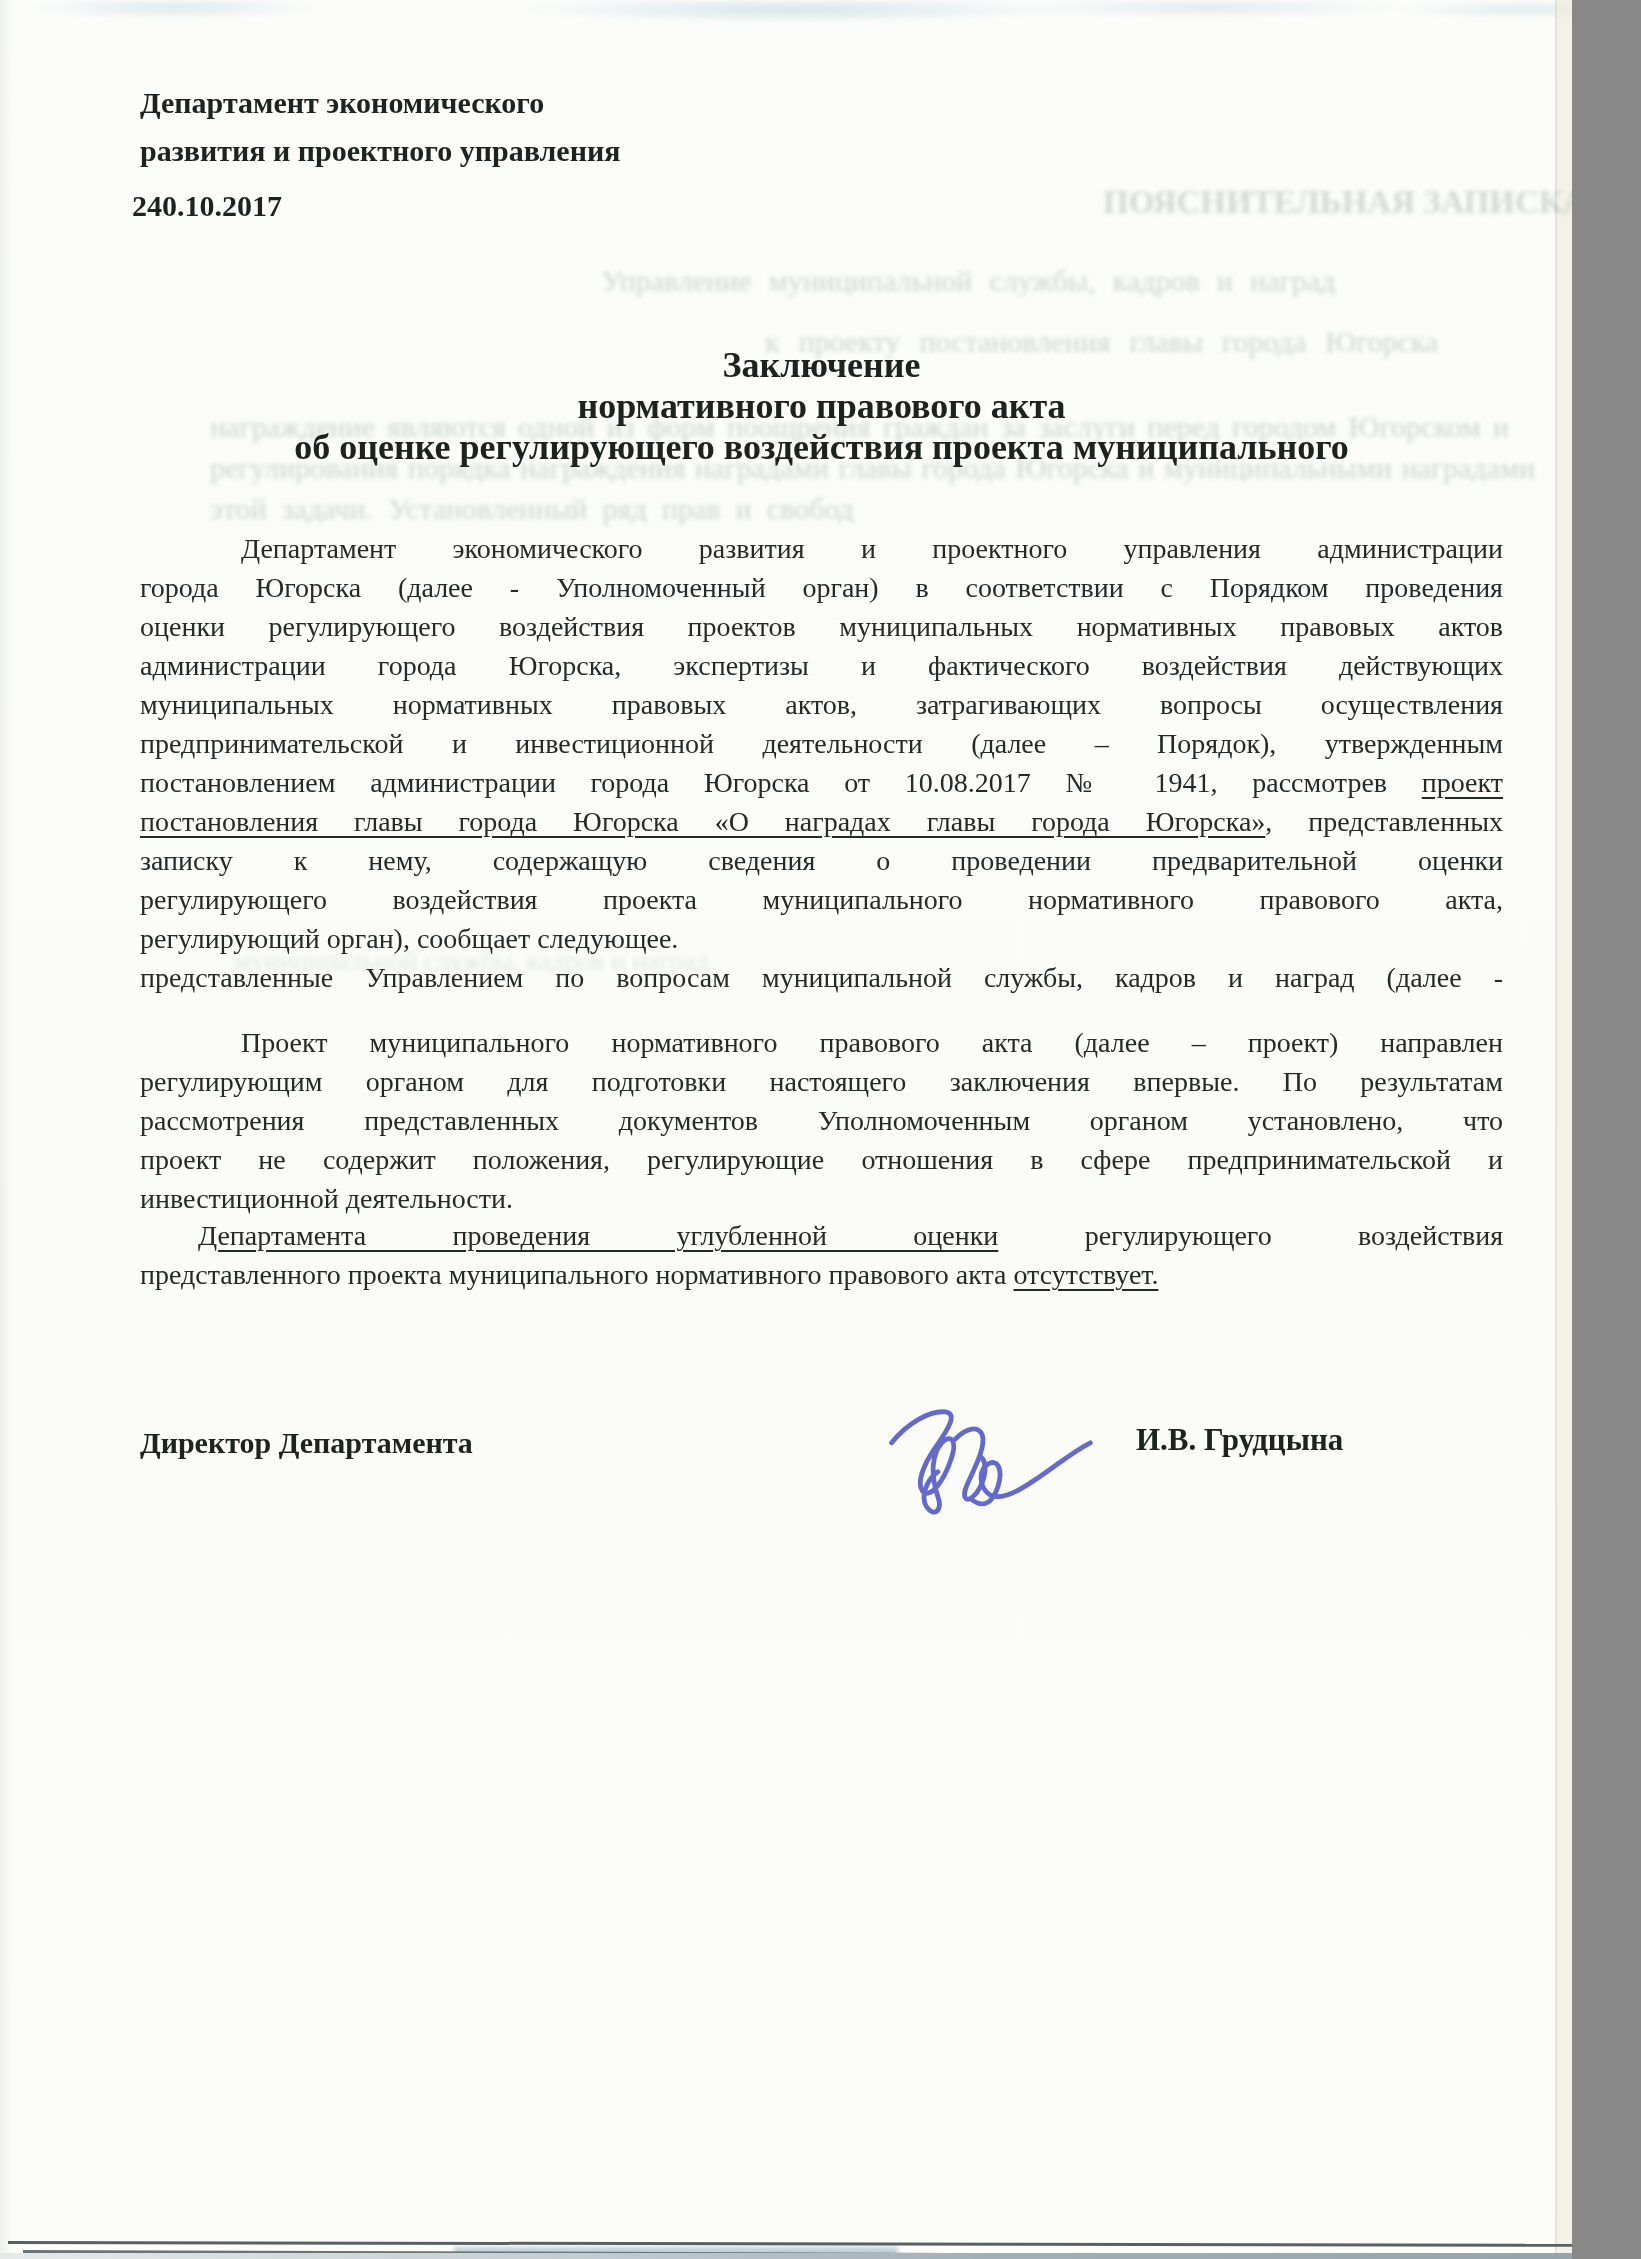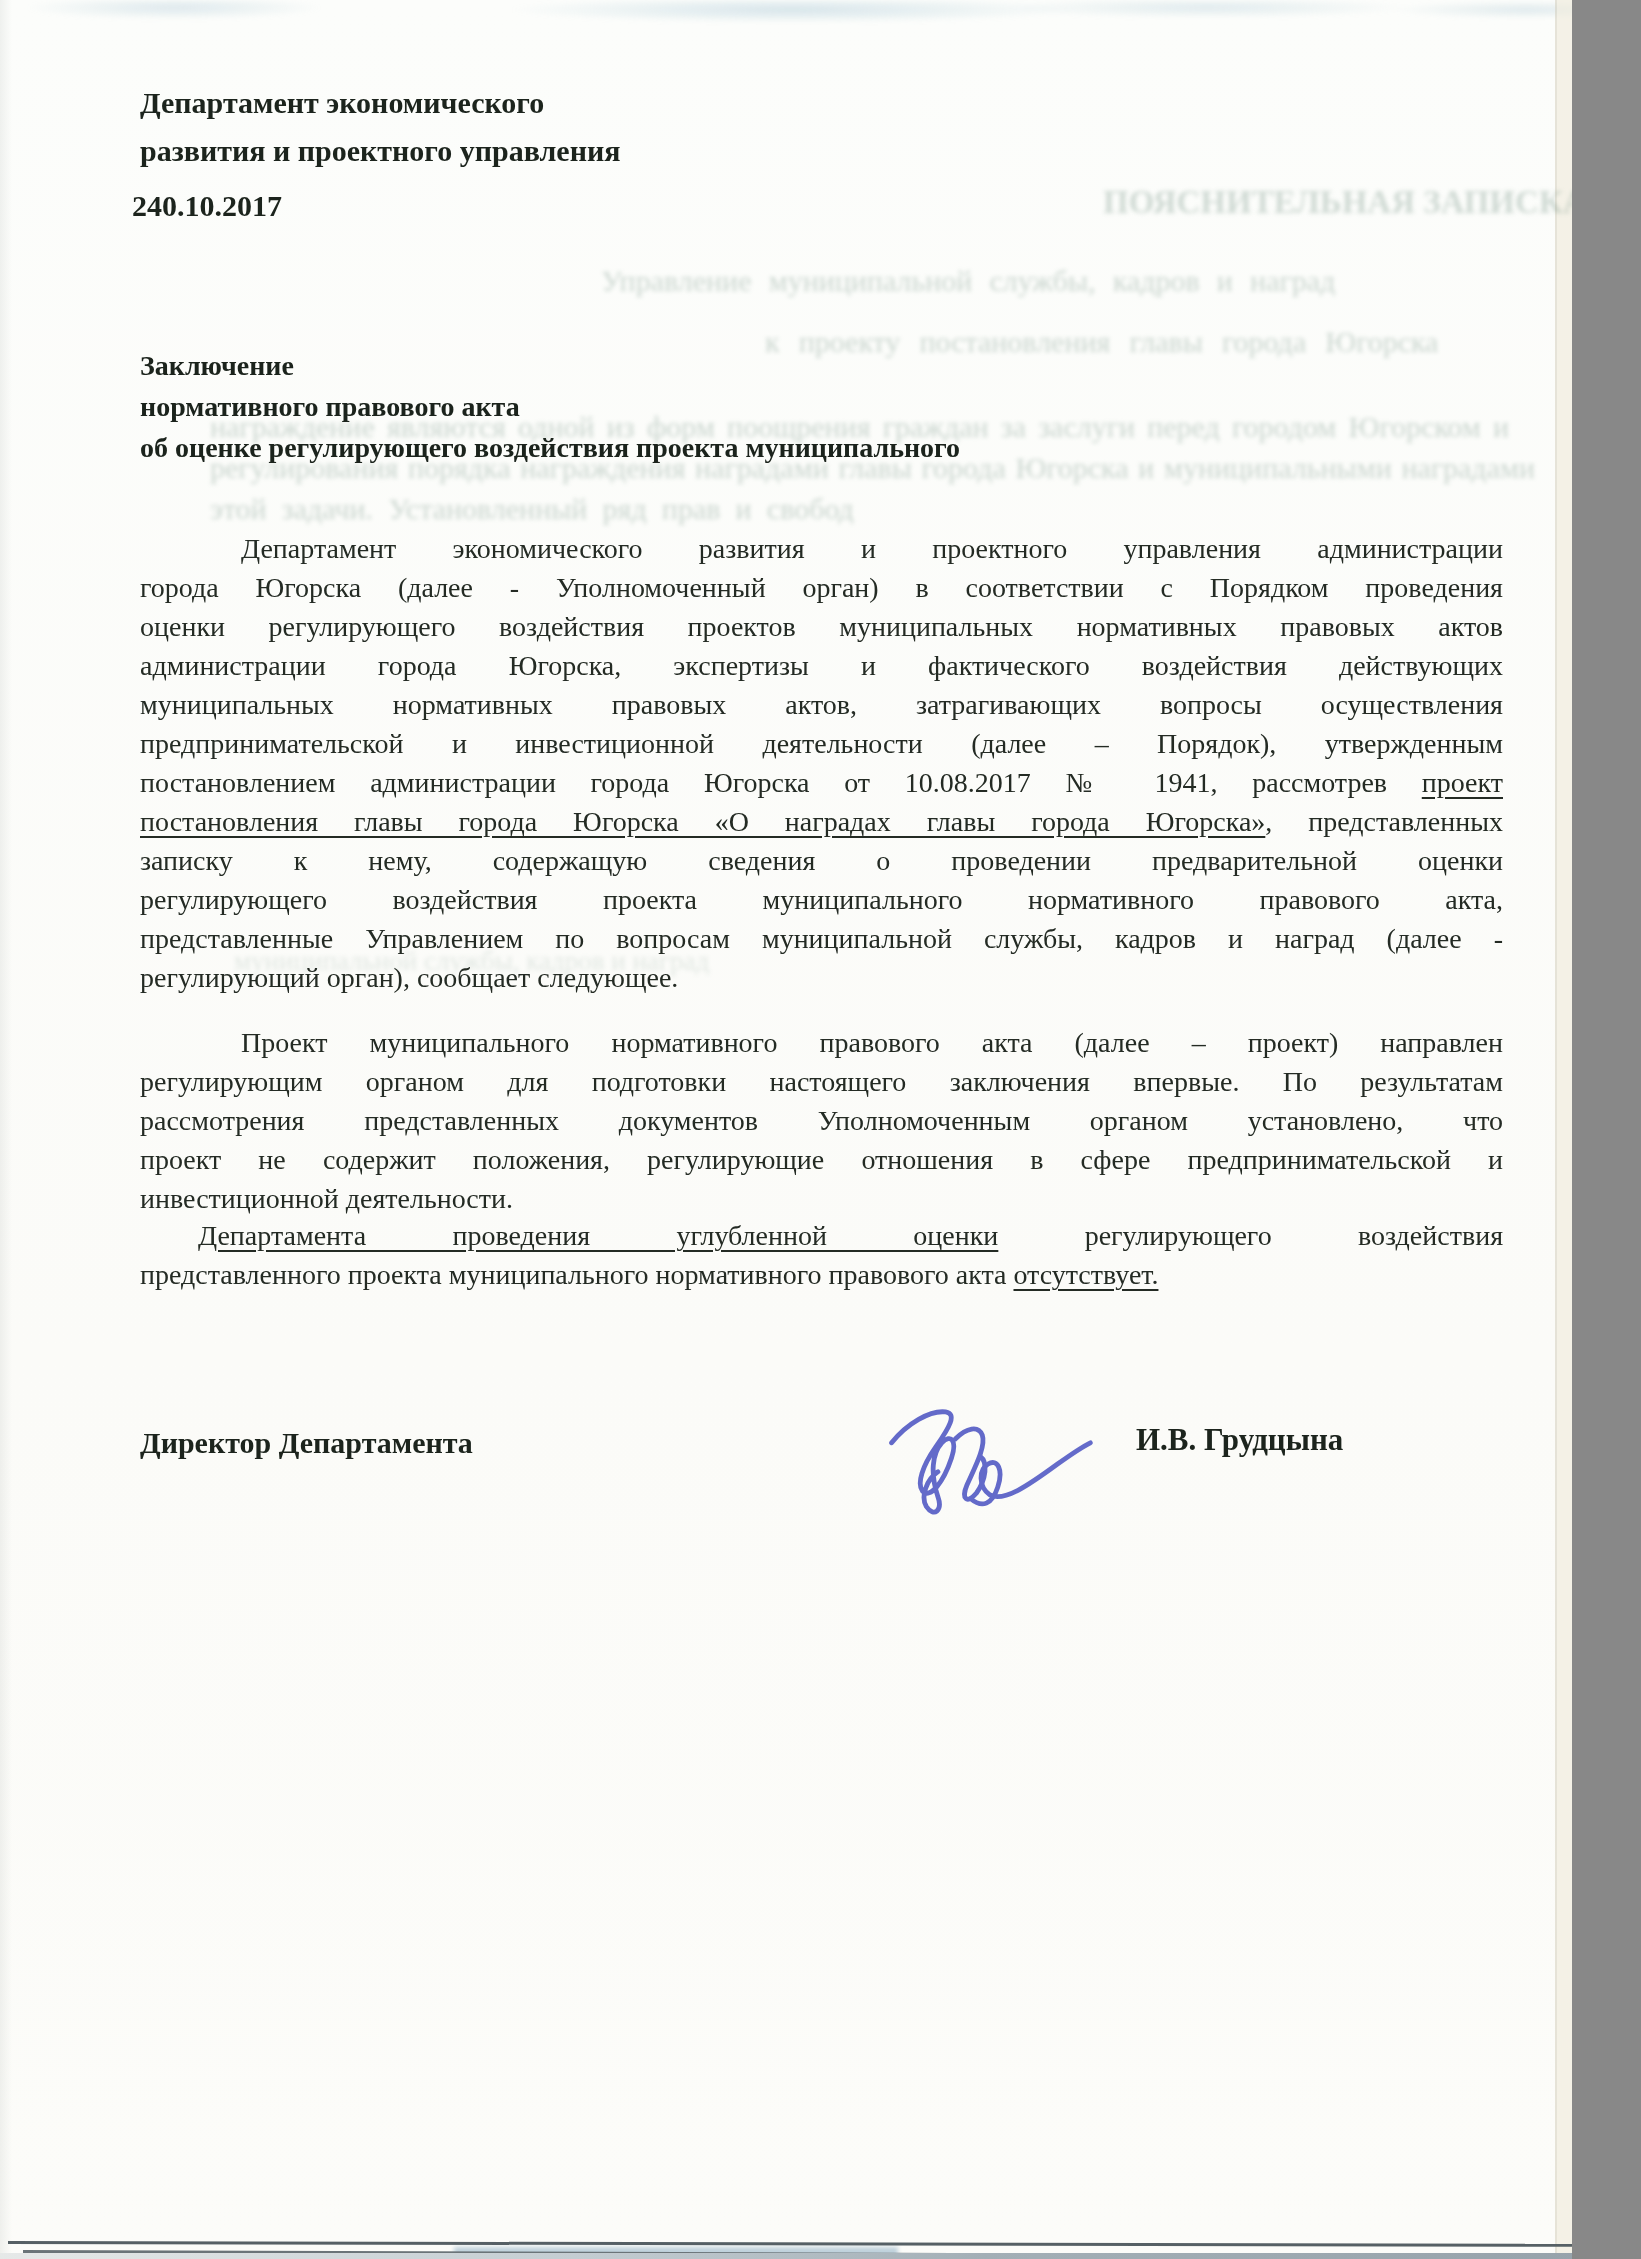--- a/index.html
+++ b/index.html
@@ -45,22 +45,22 @@
   .g3{left:765px;top:324px;width:879px;word-spacing:11.6px;overflow:hidden;}
   .g4{left:210px;top:409px;width:1299px;}
   .g5{left:210px;top:450px;width:1325px;}
   .g6{left:210px;top:491px;width:869px;word-spacing:7.7px;overflow:hidden;}
   .g7{left:234px;top:944px;width:502px;opacity:.22;font-size:27px;}
   
   .org{position:absolute;left:140px;top:79px;font-weight:bold;font-size:30px;
     line-height:48px;color:#1c241d;}
   .doc-date{position:absolute;left:132px;top:189px;font-weight:bold;font-size:30px;color:#1c241d;}
   
-  .title{position:absolute;left:140px;top:345px;width:1363px;text-align:left;
-    font-weight:bold;font-size:28px;line-height:41px;color:#1b231c;}
+  .title{position:absolute;left:140px;top:345px;width:1363px;text-align:center;
+    font-weight:bold;font-size:36px;line-height:41px;color:#1b231c;}
   
   .body-abs{position:absolute;left:140px;top:529px;width:1363px;font-size:28px;}
   .para{position:absolute;left:0;width:1363px;}
   .p1{top:0;}
   .p2{top:494px;}
   .p3{top:687px;}
   .bline{height:39px;line-height:39px;overflow:hidden;}
   .bline.just{text-align:justify;}
   .bline.just::after{content:"";display:inline-block;width:100%;height:0;}
   .u{text-decoration:underline;text-decoration-thickness:1.9px;text-underline-offset:4.8px;margin-top:19px;}
@@ -106,22 +106,22 @@
         <div class="bline just" style="text-indent: 101px;"><span>Департамент экономического развития и проектного управления администрации</span></div>
         <div class="bline just"><span>города Югорска (далее - Уполномоченный орган) в соответствии с Порядком проведения</span></div>
         <div class="bline just"><span>оценки регулирующего воздействия проектов муниципальных нормативных правовых актов</span></div>
         <div class="bline just"><span>администрации города Югорска, экспертизы и фактического воздействия действующих</span></div>
         <div class="bline just"><span>муниципальных нормативных правовых актов, затрагивающих вопросы осуществления</span></div>
         <div class="bline just"><span>предпринимательской и инвестиционной деятельности (далее – Порядок), утвержденным</span></div>
         <div class="bline just"><span>постановлением администрации города Югорска от 10.08.2017 № 1941, рассмотрев </span><span class="u">проект</span></div>
         <div class="bline just"><span class="u">постановления главы города Югорска «О наградах главы города Югорска»</span><span>, представленных</span></div>
         <div class="bline just"><span>записку к нему, содержащую сведения о проведении предварительной оценки</span></div>
         <div class="bline just"><span>регулирующего воздействия проекта муниципального нормативного правового акта,</span></div>
+        <div class="bline"><span>регулирующий орган), сообщает следующее.</span></div>
         <div class="bline just"><span>представленные Управлением по вопросам муниципальной службы, кадров и наград (далее -</span></div>
-        <div class="bline"><span>регулирующий орган), сообщает следующее.</span></div>
       </div>
       <div class="para p2">
         <div class="bline just" style="text-indent: 101px;"><span>Проект муниципального нормативного правового акта (далее – проект) направлен</span></div>
         <div class="bline just"><span>регулирующим органом для подготовки настоящего заключения впервые. По результатам</span></div>
         <div class="bline just"><span>рассмотрения представленных документов Уполномоченным органом установлено, что</span></div>
         <div class="bline just"><span>проект не содержит положения, регулирующие отношения в сфере предпринимательской и</span></div>
         <div class="bline"><span>инвестиционной деятельности.</span></div>
       </div>
       <div class="para p3">
         <div class="bline just" style="text-indent: 58px;"><span class="u">Департамента проведения углубленной оценки</span><span> регулирующего воздействия</span></div>

